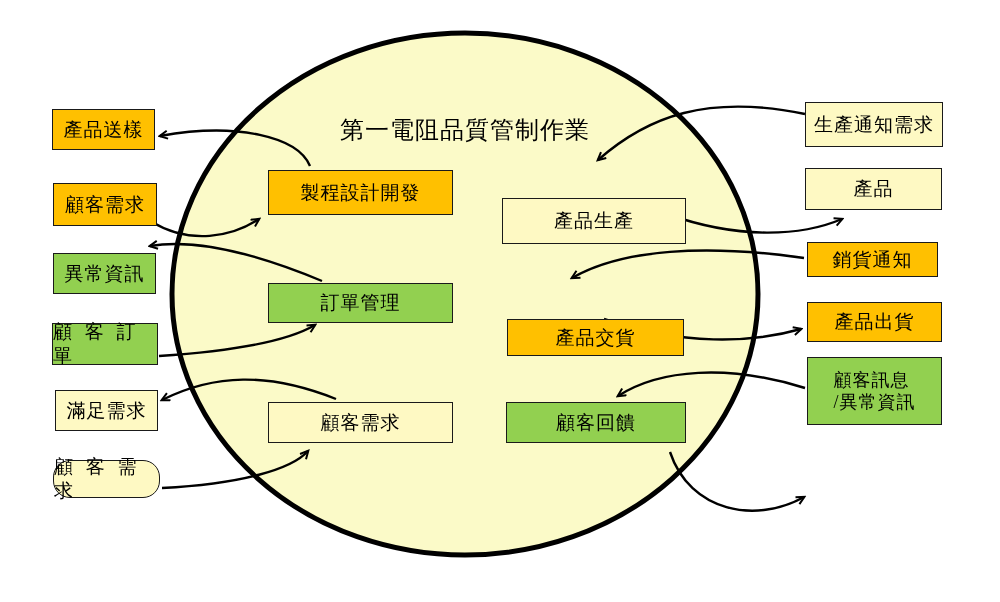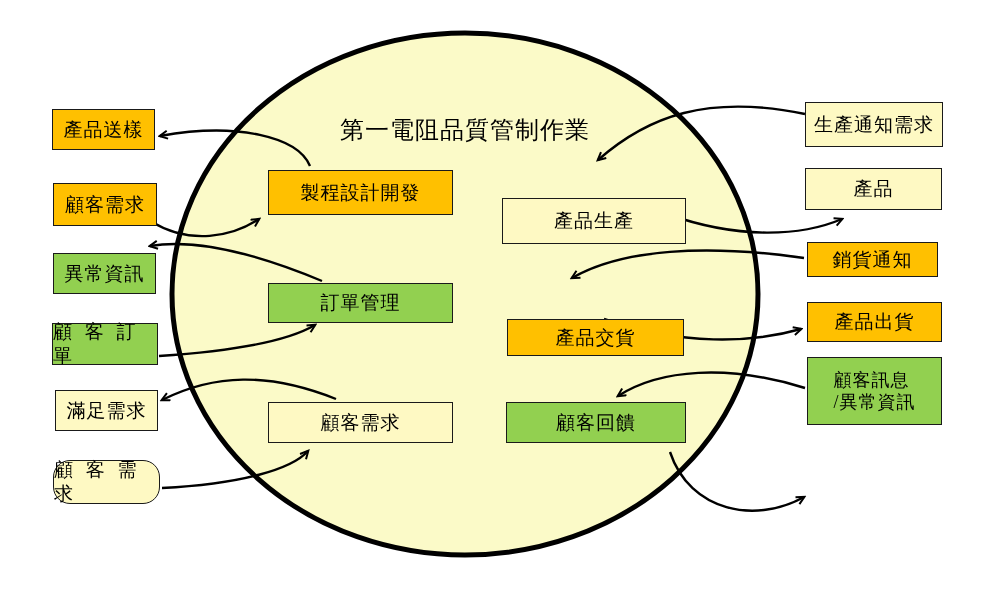--- a/index.html
+++ b/index.html
@@ -22,21 +22,21 @@
   #page-title{
     position:absolute;z-index:2;left:340px;top:114px;width:250px;text-align:center;
     font-size:24px;letter-spacing:1px;
   }
   
   #b-l1{left:52px;top:109px;width:103px;height:41px;}
   #b-l2{left:53px;top:183px;width:104px;height:43px;}
   #b-l3{left:53px;top:253px;width:103px;height:41px;}
   #b-l4{left:52px;top:323px;width:106px;height:42px;}
   #b-l5{left:55px;top:390px;width:103px;height:41px;}
-  #b-l6{left:53px;top:460px;width:107px;height:44px;border-radius:17px;}
+  #b-l6{left:53px;top:460px;width:107px;height:38px;border-radius:17px;}
   
   #b-c1{left:268px;top:170px;width:185px;height:45px;}
   #b-c2{left:502px;top:166px;width:184px;height:46px;margin-top:32px;}
   #b-c3{left:268px;top:283px;width:185px;height:40px;}
   #b-c4{left:507px;top:283px;width:177px;height:37px;}
   #b-c5{left:268px;top:402px;width:185px;height:41px;}
   #b-c6{left:506px;top:402px;width:180px;height:41px;}
   
   #b-r1{left:805px;top:102px;width:138px;height:45px;}
   #b-r2{left:805px;top:168px;width:137px;height:42px;}

